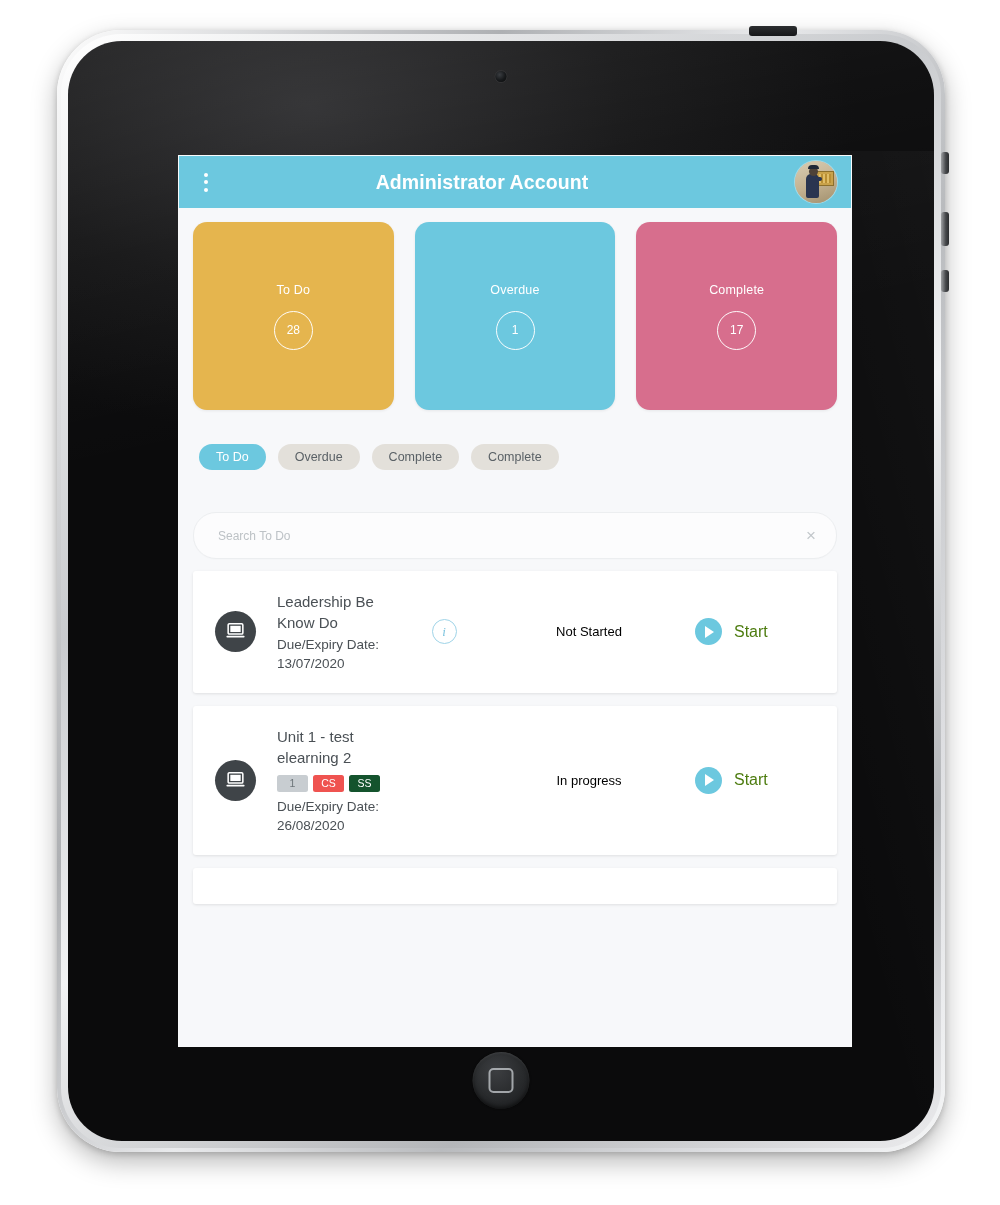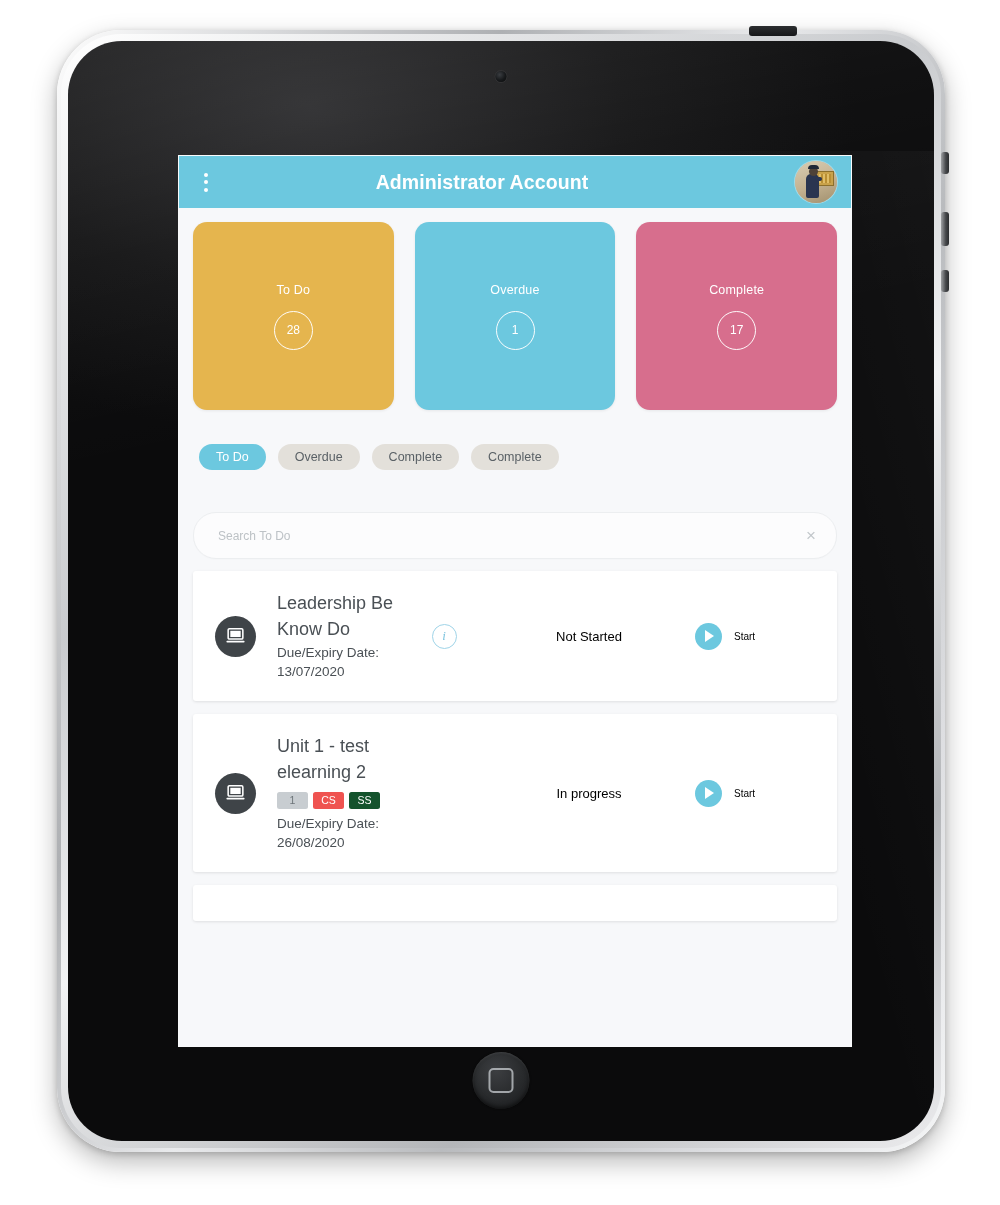--- a/index.html
+++ b/index.html
@@ -201,21 +201,21 @@
     cursor:pointer;
   }
   .course-card.stub{min-height:36px;padding:16px 14px;}
   .c-icon{
     width:41px;height:41px;border-radius:50%;
     background:#3F4448;
     display:flex;align-items:center;justify-content:center;
     flex:0 0 auto;margin-left:8px;margin-right:21px;
   }
   .c-info{flex:0 0 128px;}
-  .c-title{color:#4a5055;font-size:18px;line-height:1.42;}
+  .c-title{color:#4a5055;font-size:15px;line-height:1.42;}
   .c-badges{display:flex;gap:5px;margin:6px 0 5px 0;}
   .badge{
     min-width:19px;height:17px;padding:0 6px;border-radius:2.5px;
     font-size:10.5px;color:#ffffff;
     display:flex;align-items:center;justify-content:center;
   }
   .c-due{color:#4a5055;font-size:13.5px;line-height:1.42;margin-top:1px;}
   .c-mid{flex:0 0 78px;display:flex;justify-content:center;align-items:center;}
   .info-icon{
     width:23px;height:23px;border-radius:50%;
@@ -230,21 +230,21 @@
     width:27px;height:27px;border-radius:50%;background:#6CC8DF;
     display:flex;align-items:center;justify-content:center;flex:0 0 auto;
     cursor:pointer;
   }
   .play-tri{
     width:0;height:0;margin-left:2px;
     border-left:9px solid #ffffff;
     border-top:6px solid transparent;
     border-bottom:6px solid transparent;
   }
-  .action-label{color:#000000;font-size:10px;}
+  .action-label{color:#4d7c0f;font-size:16px;}
 </style>
 </head>
 <body>
 
 <div id="tablet-device">
   <div class="device-silver"></div>
   <div class="device-ring"></div>
   <div class="btn-top-right"></div>
   <div class="btn-side s1"></div>
   <div class="btn-side s2"></div>

